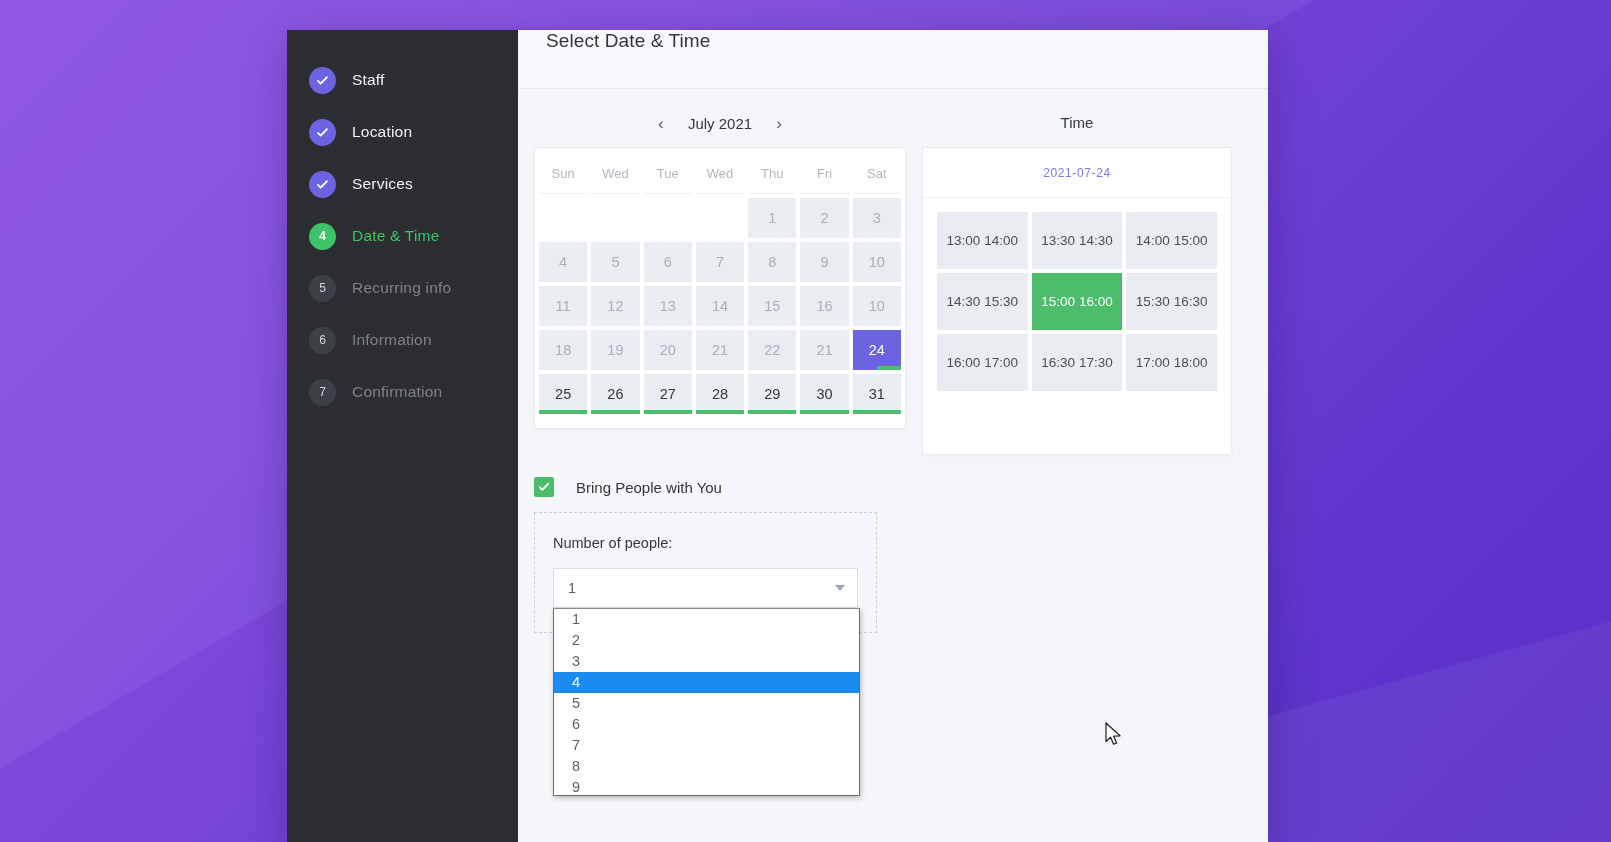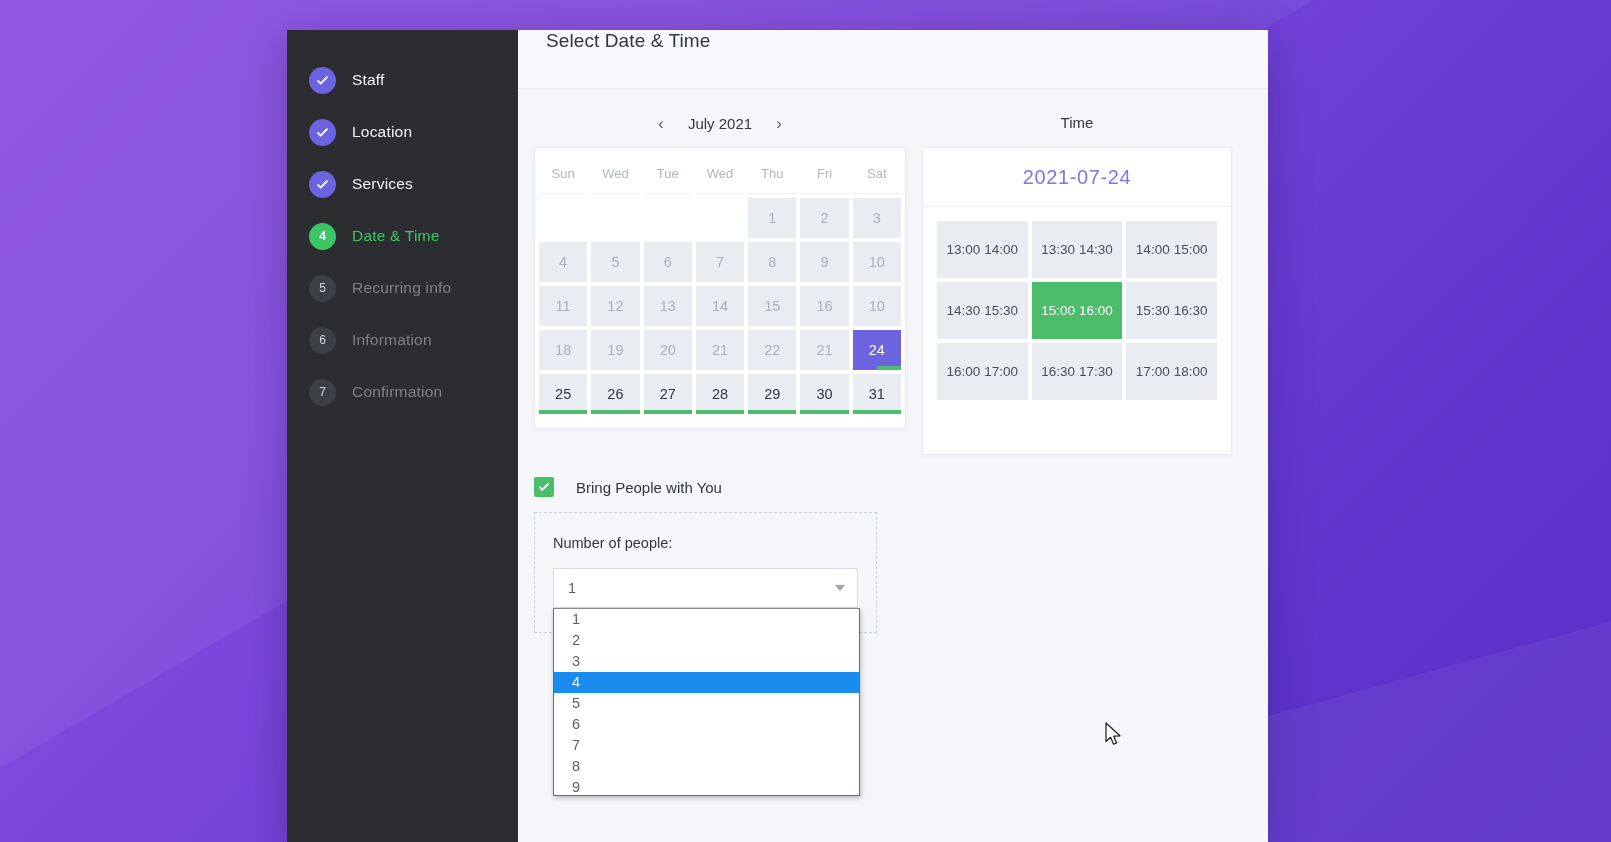--- a/index.html
+++ b/index.html
@@ -204,21 +204,21 @@
   .time-card {
     background: #fff;
     border: 1px solid #e9ebf1;
     border-radius: 2px;
     box-shadow: 0 1px 3px rgba(40,40,70,.05);
     margin-top: 6px;
     height: 308px;
   }
   .time-date {
     text-align: center;
-    font-size: 20px;
+    font-size: 12px;
     color: #7d78e4;
     padding: 18px 0 17px 0;
     border-bottom: 1px solid #eef0f4;
     letter-spacing: .6px;
   }
   .slots {
     display: grid;
     grid-template-columns: repeat(3, 1fr);
     gap: 4px;
     padding: 14px;

